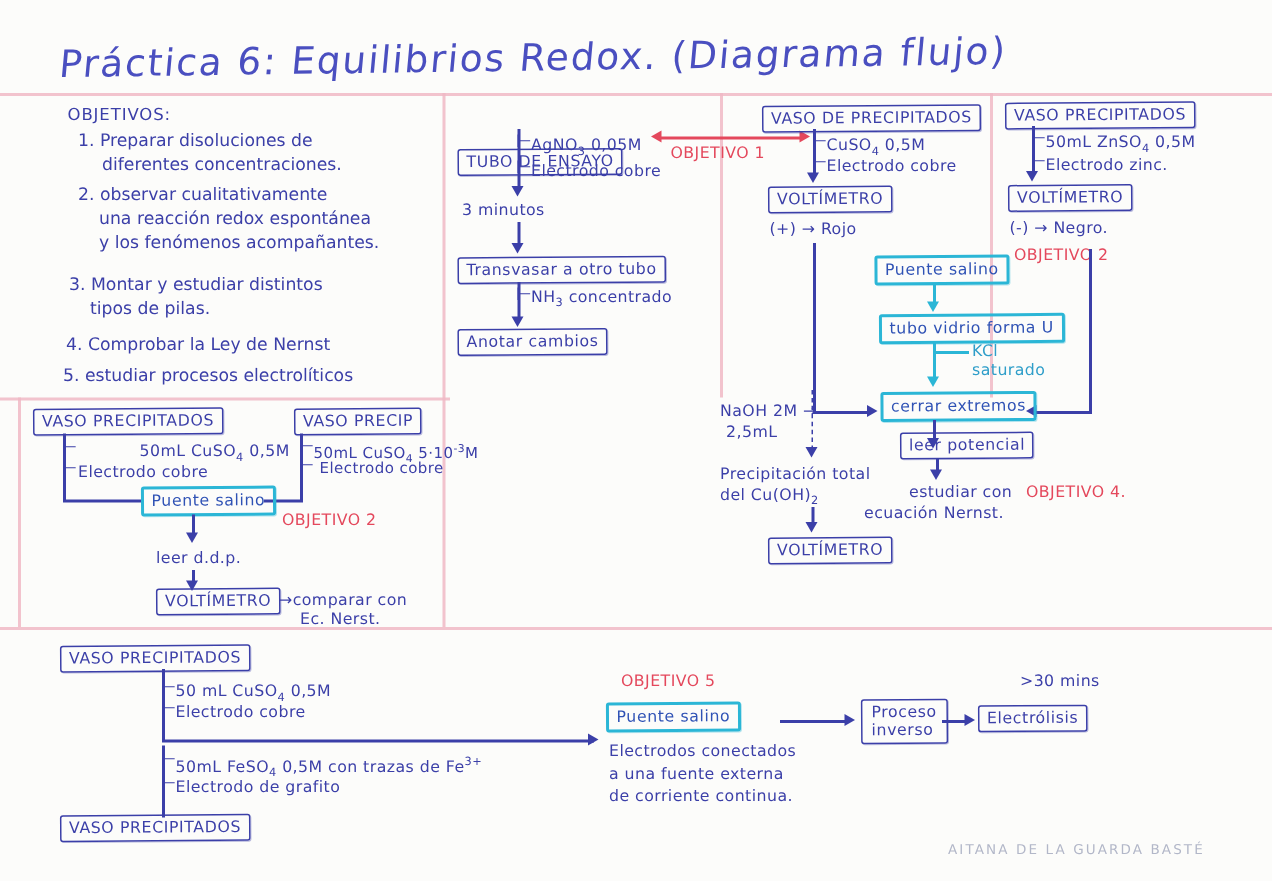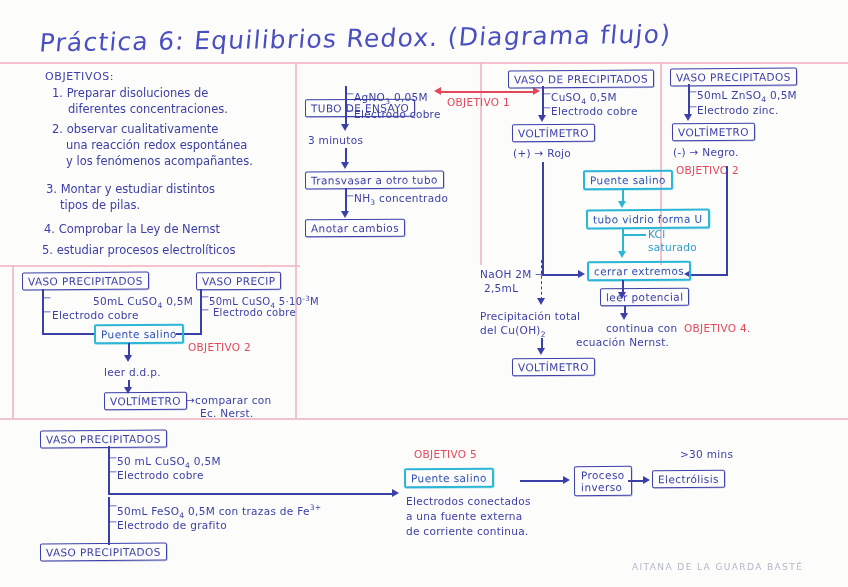--- a/index.html
+++ b/index.html
@@ -146,21 +146,21 @@
   <div class="arw arw-d cy" style="left:618px;top:251px;"></div>
   <div class="hline cy" style="left:624px;top:234px;width:22px;"></div>
   <div class="abs lbl cy" style="left:648px;top:228px;">KCl</div>
   <div class="abs lbl cy" style="left:648px;top:241px;">saturado</div>
   <div class="abs box cyanbox" style="left:587px;top:261px;">cerrar extremos</div>
   <div class="vline" style="left:622px;top:280px;height:14px;"></div>
   <div class="arw arw-d" style="left:618px;top:292px;"></div>
   <div class="abs box" style="left:600px;top:288px;">leer potencial</div>
   <div class="vline" style="left:624px;top:306px;height:9px;"></div>
   <div class="arw arw-d" style="left:620px;top:313px;"></div>
-  <div class="abs lbl" style="left:606px;top:322px;">continua con</div>
+  <div class="abs lbl" style="left:606px;top:322px;">estudiar con</div>
   <div class="abs lbl" style="left:576px;top:336px;">ecuación Nernst.</div>
   <div class="abs lbl red" style="left:684px;top:322px;">OBJETIVO 4.</div>
 
   <div class="abs lbl" style="left:480px;top:268px;">NaOH 2M →</div>
   <div class="abs lbl" style="left:484px;top:282px;">2,5mL</div>
   <div class="dashed" style="left:541px;top:260px;height:40px;"></div>
   <div class="arw arw-d" style="left:537px;top:298px;"></div>
   <div class="abs lbl" style="left:480px;top:310px;">Precipitación total</div>
   <div class="abs lbl" style="left:480px;top:324px;">del Cu(OH)<sub>2</sub></div>
   <div class="vline" style="left:541px;top:338px;height:12px;"></div>

